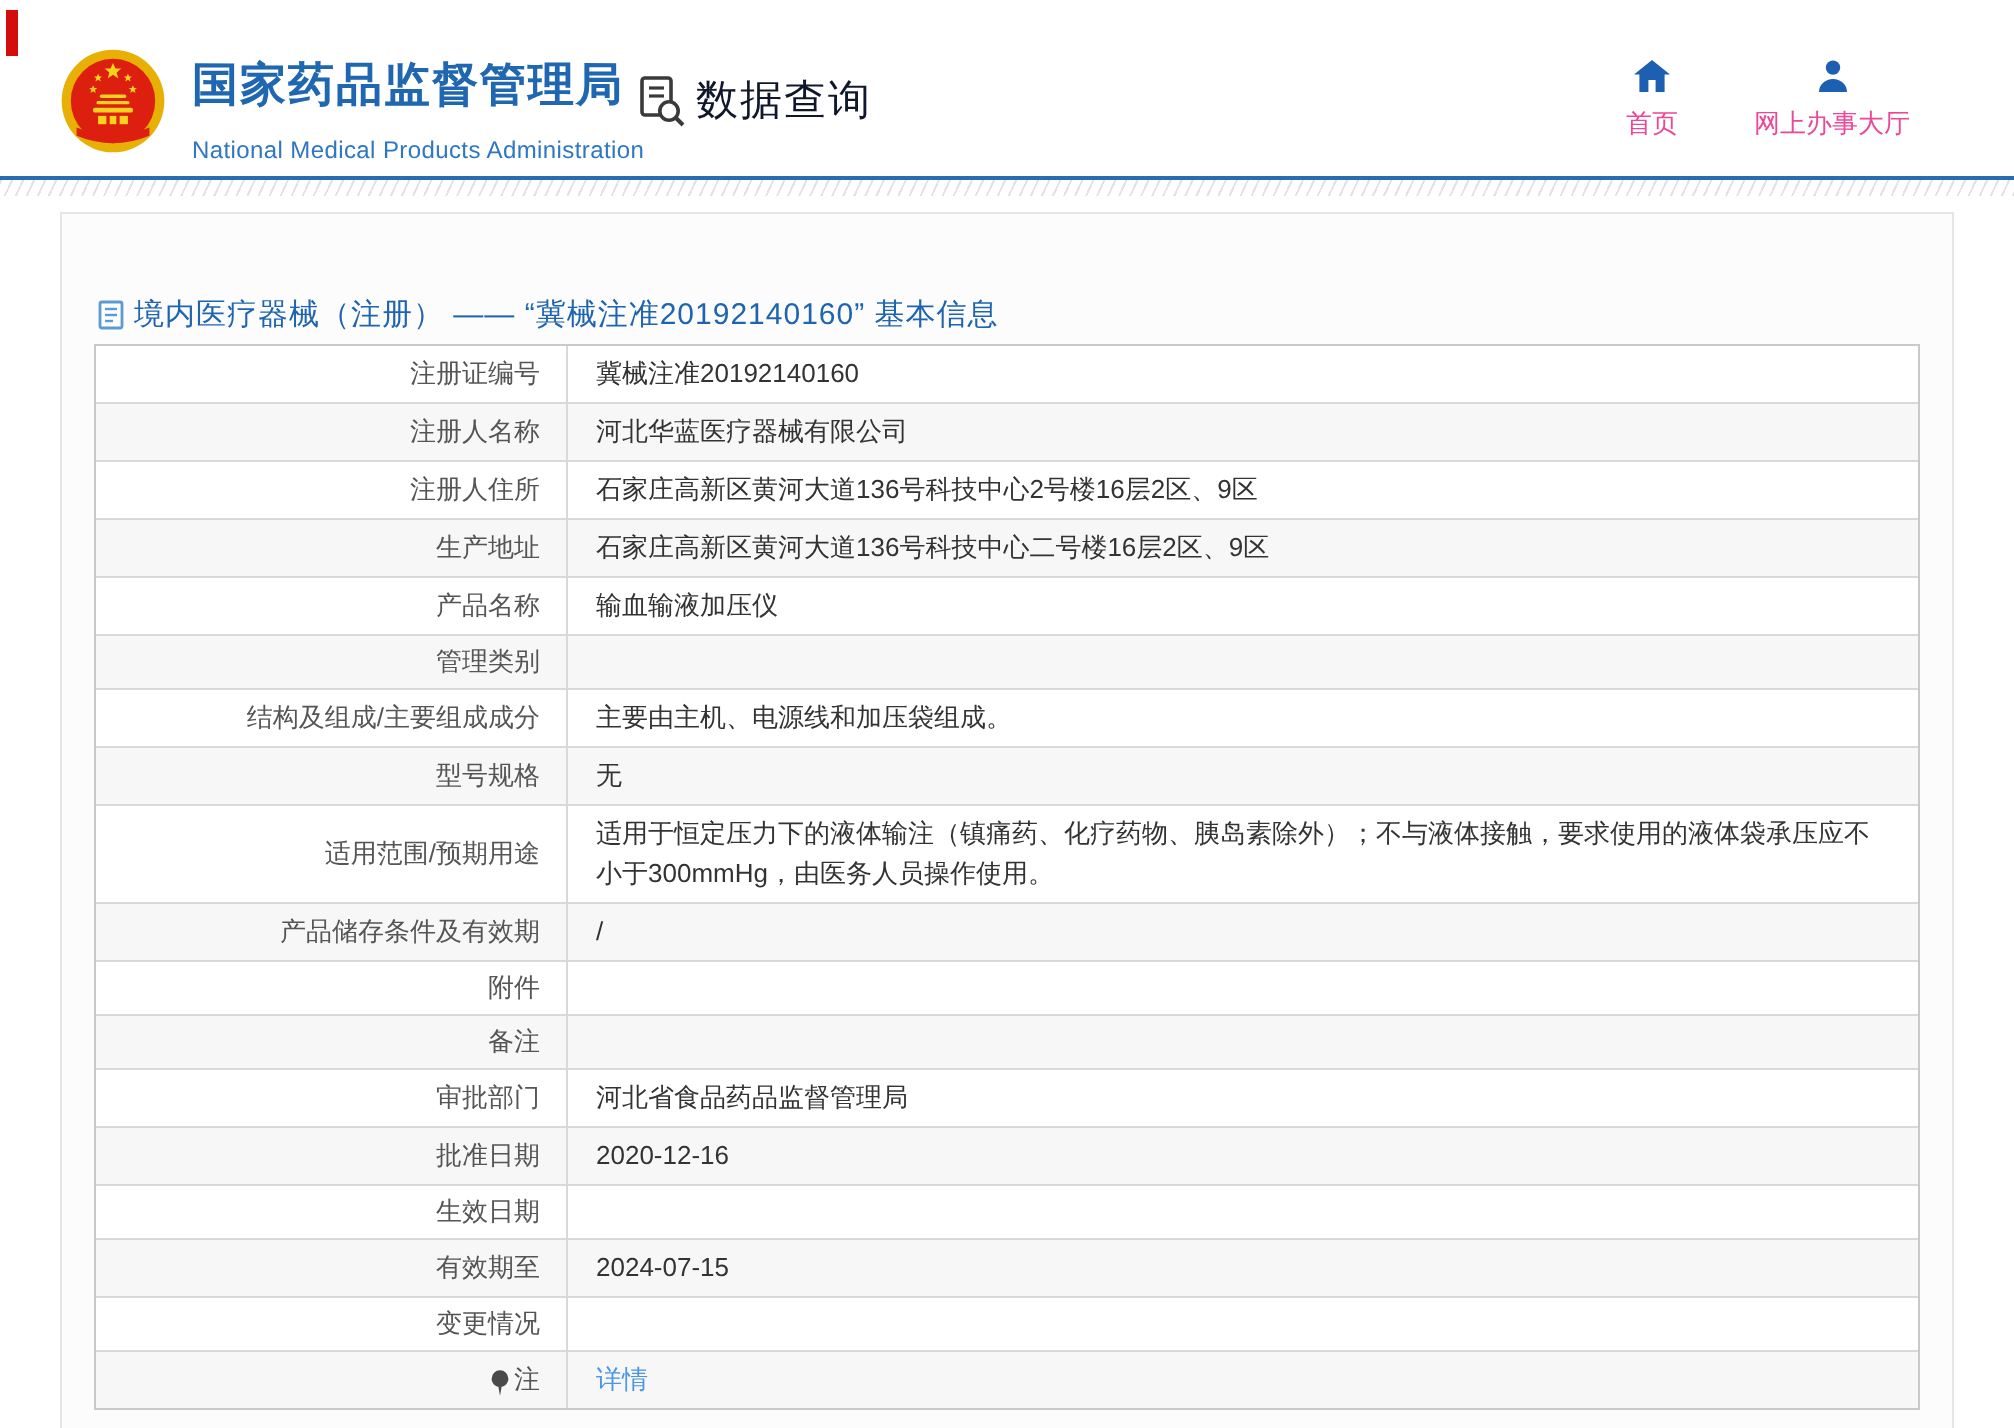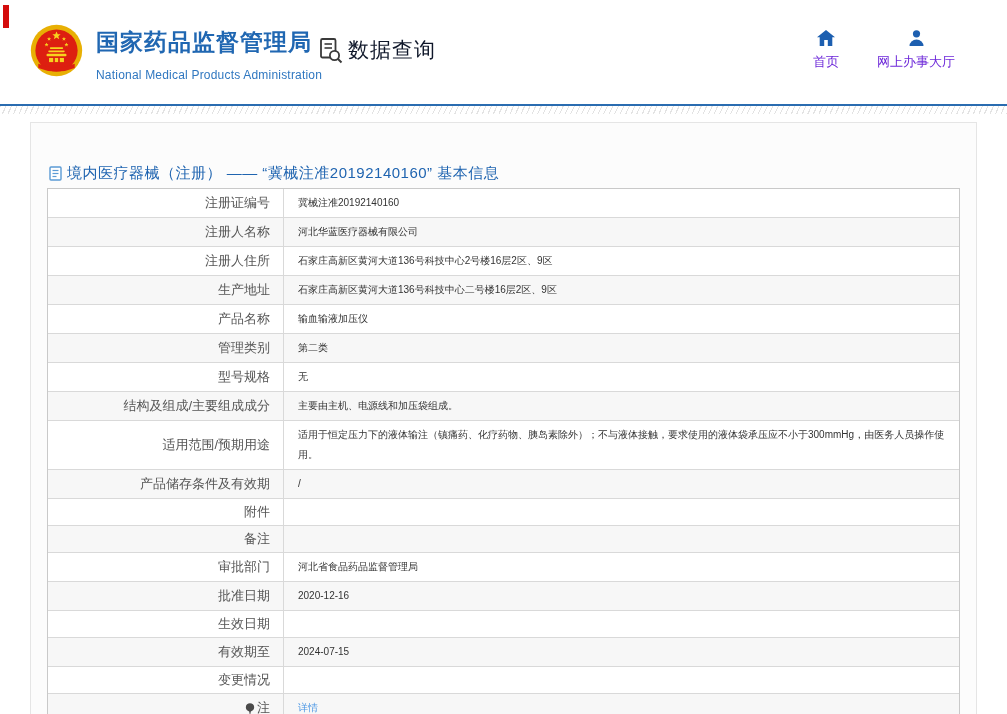--- a/index.html
+++ b/index.html
@@ -2,32 +2,32 @@
 <html><head>
 <meta charset="utf-8">
 <style>
   * { margin:0; padding:0; box-sizing:border-box; }
   html,body { width:1007px; height:714px; }
   body {
     position:relative; overflow:hidden; background:#fff;
     font-family:"Liberation Sans","DejaVu Sans",sans-serif; color:#333;
   }
   
-  .header { position:relative; height:104px; background:#fff; }
+  .header { position:relative; height:88px; background:#fff; }
   .red-mark { position:absolute; left:3px; top:5px; width:6px; height:23px; background:#d40c0c; }
   .brand { position:absolute; left:30px; top:24px; display:flex; align-items:flex-start; }
   .emblem { width:53px; height:53px; flex:none; }
   .brand-text { margin-left:13px; padding-top:5px; }
   .brand-zh { font-size:23px; font-weight:bold; color:#2067b2; letter-spacing:1px; line-height:26px; }
   .brand-en { font-size:12px; color:#2f77c0; margin-top:13px; letter-spacing:.2px; }
   .section-tab { position:absolute; left:318px; top:36px; display:flex; align-items:center; cursor:pointer; }
   .section-tab .label { font-size:21px; color:#0f172a; letter-spacing:1px; margin-left:5px; }
   .top-nav { position:absolute; right:52px; top:30px; display:flex; gap:38px; }
   .nav-item { display:flex; flex-direction:column; align-items:center; cursor:pointer; }
-  .nav-item .nav-label { font-size:13px; color:#6d28d9; margin-top:7px; white-space:nowrap; }
+  .nav-item .nav-label { font-size:13px; color:#ec4899; margin-top:7px; white-space:nowrap; }
   .blue-line { height:2px; background:#2a6cb0; }
   .hatch-strip {
     height:8px;
     background:repeating-linear-gradient(115deg,#e3e3e3 0,#e3e3e3 1px,#fff 1px,#fff 5px);
   }
   
   .panel {
     margin:8px 30px 0 30px; width:947px;
     background:#fcfcfc; border:1px solid #e5e5e5; padding:7px 16px 12px 16px;
   }
@@ -37,21 +37,21 @@
   .trow { display:flex; border-bottom:1px solid #d9d9d9; background:#fff; min-height:27px; }
   .trow:last-child { border-bottom:none; }
   .trow:nth-child(even) { background:#f7f7f7; }
   .tl {
     flex:none; width:236px; border-right:1px solid #d9d9d9;
     display:flex; align-items:center; justify-content:flex-end;
     padding:4px 13px 4px 6px; font-size:13px; color:#555; text-align:right; line-height:18px;
   }
   .tv {
     flex:1; display:flex; align-items:center;
-    padding:4px 14px; font-size:10px; color:#333; line-height:20px;
+    padding:4px 14px; font-size:13px; color:#333; line-height:20px;
   }
   .tv a { color:#4a96e4; text-decoration:none; cursor:pointer; }
   .pin { margin-right:2px; position:relative; top:1px; }
 </style>
 </head>
 <body>
 
 <div class="header">
   <div class="red-mark"></div>
 
@@ -137,29 +137,28 @@
     <div class="trow">
         <div class="tl">生产地址</div>
         <div class="tv">石家庄高新区黄河大道136号科技中心二号楼16层2区、9区</div>
       </div>
     <div class="trow">
         <div class="tl">产品名称</div>
         <div class="tv">输血输液加压仪</div>
       </div>
     <div class="trow">
         <div class="tl">管理类别</div>
-        <div class="tv">第二类</div>
+      </div>
+    <div class="trow">
+        <div class="tl">结构及组成/主要组成成分</div>
+        <div class="tv">主要由主机、电源线和加压袋组成。</div>
       </div>
     <div class="trow">
         <div class="tl">型号规格</div>
         <div class="tv">无</div>
-      </div>
-    <div class="trow">
-        <div class="tl">结构及组成/主要组成成分</div>
-        <div class="tv">主要由主机、电源线和加压袋组成。</div>
       </div>
     <div class="trow">
         <div class="tl">适用范围/预期用途</div>
         <div class="tv">适用于恒定压力下的液体输注（镇痛药、化疗药物、胰岛素除外）；不与液体接触，要求使用的液体袋承压应不小于300mmHg，由医务人员操作使用。</div>
       </div>
     <div class="trow">
         <div class="tl">产品储存条件及有效期</div>
         <div class="tv">/</div>
       </div>
     <div class="trow">

